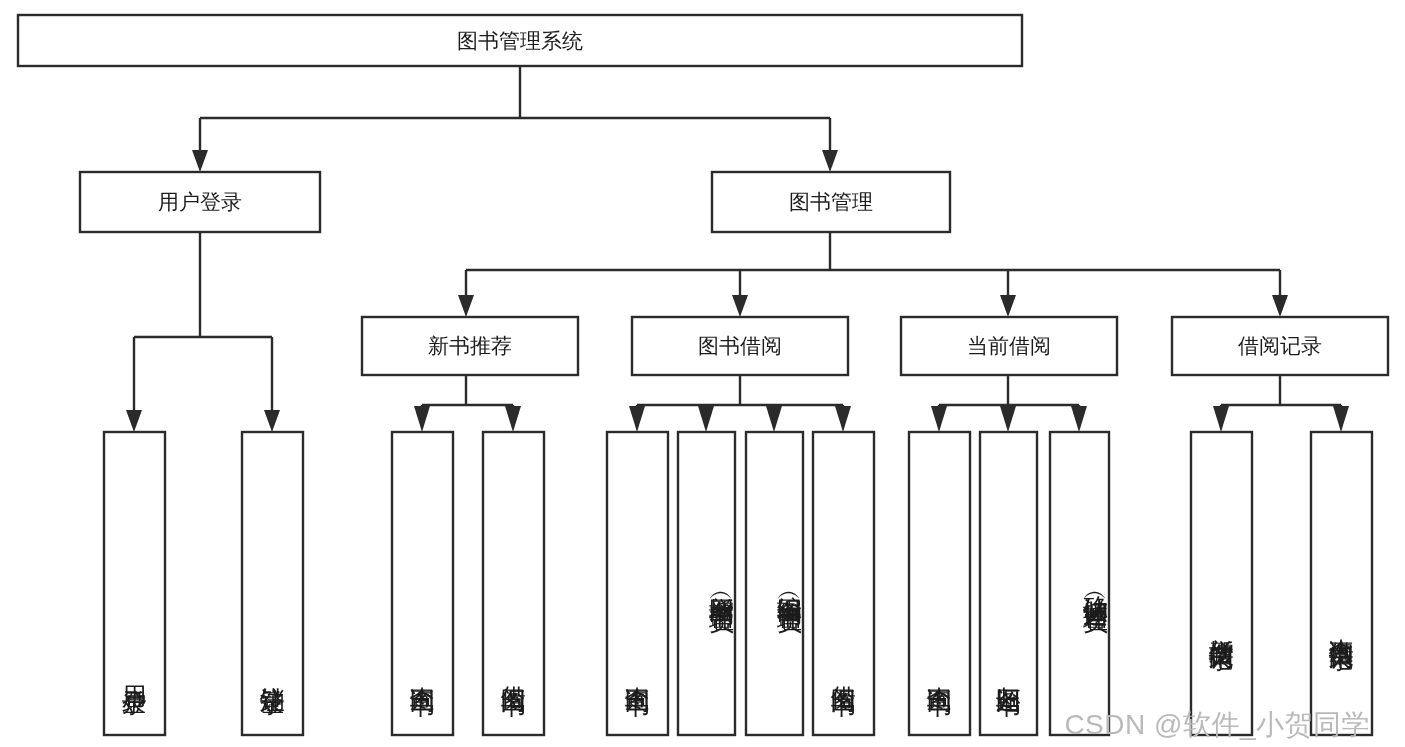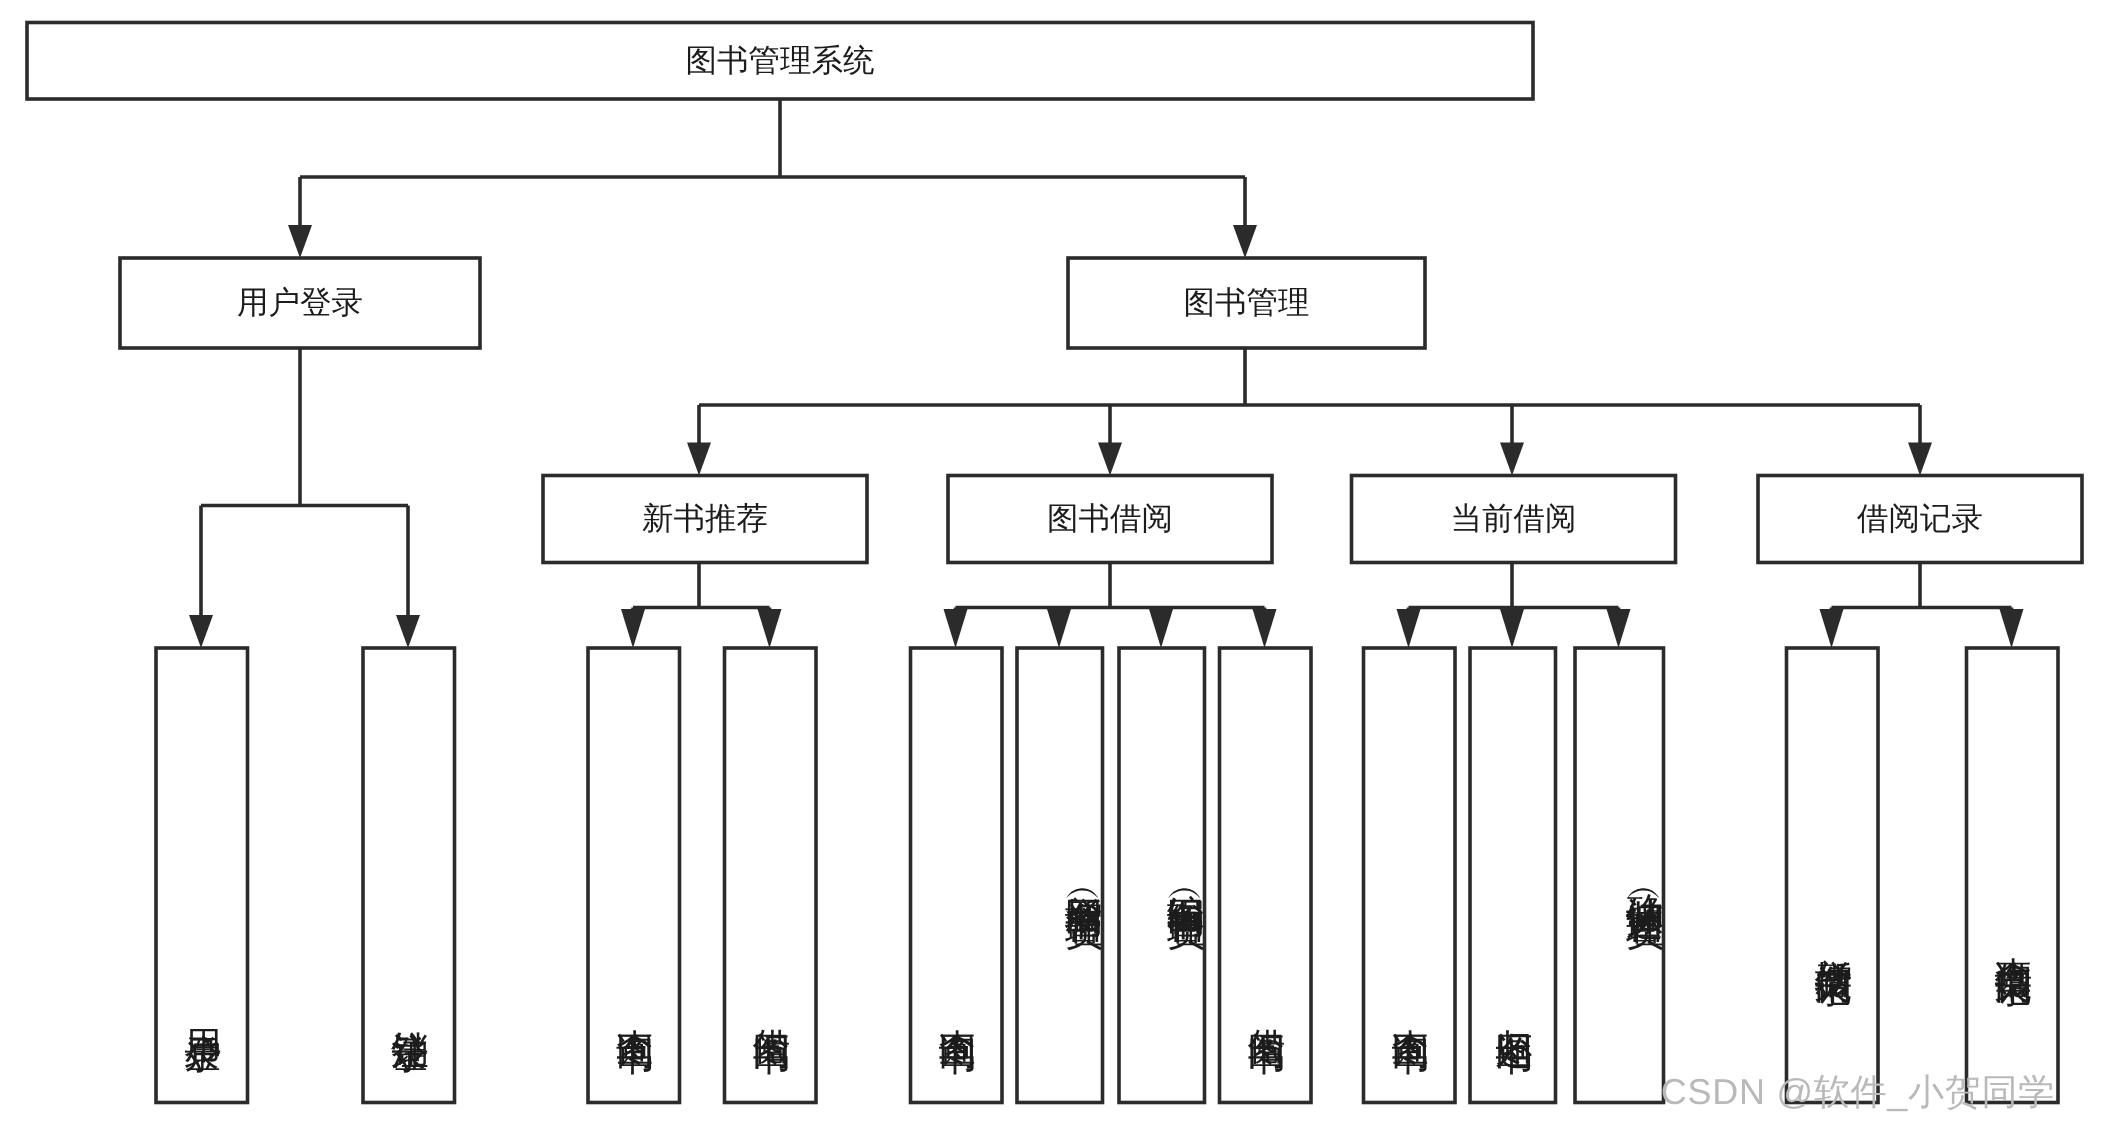--- a/index.html
+++ b/index.html
@@ -65,21 +65,21 @@
     pointer-events: none;
   }
   .leaf-label.center-start {
     align-items: center;
   }
   .watermark {
     position: absolute;
     right: 8px;
     bottom: 3px;
     font-family: "Liberation Sans", "DejaVu Sans", sans-serif;
-    font-size: 24px;
+    font-size: 28px;
     color: #b9b9b9;
     letter-spacing: 0.5px;
     white-space: nowrap;
     margin-top: 36px;
   }
 </style>
 </head>
 <body>
 
 <div id="diagram-root">

